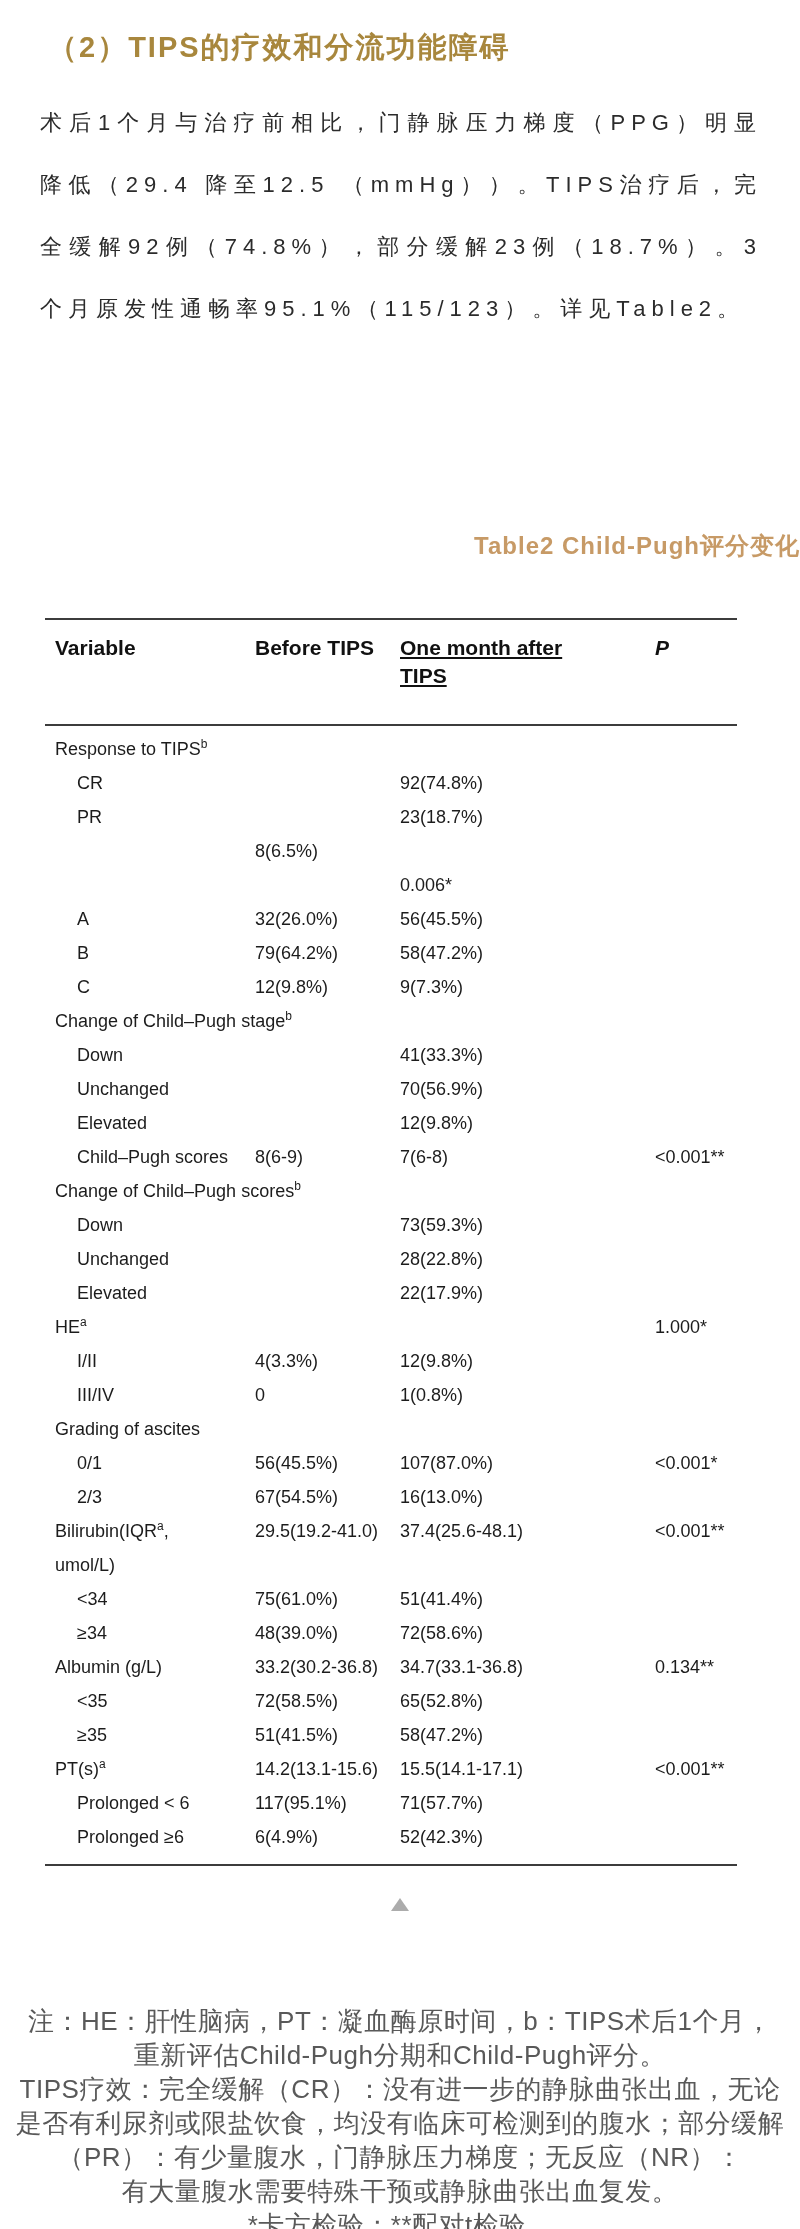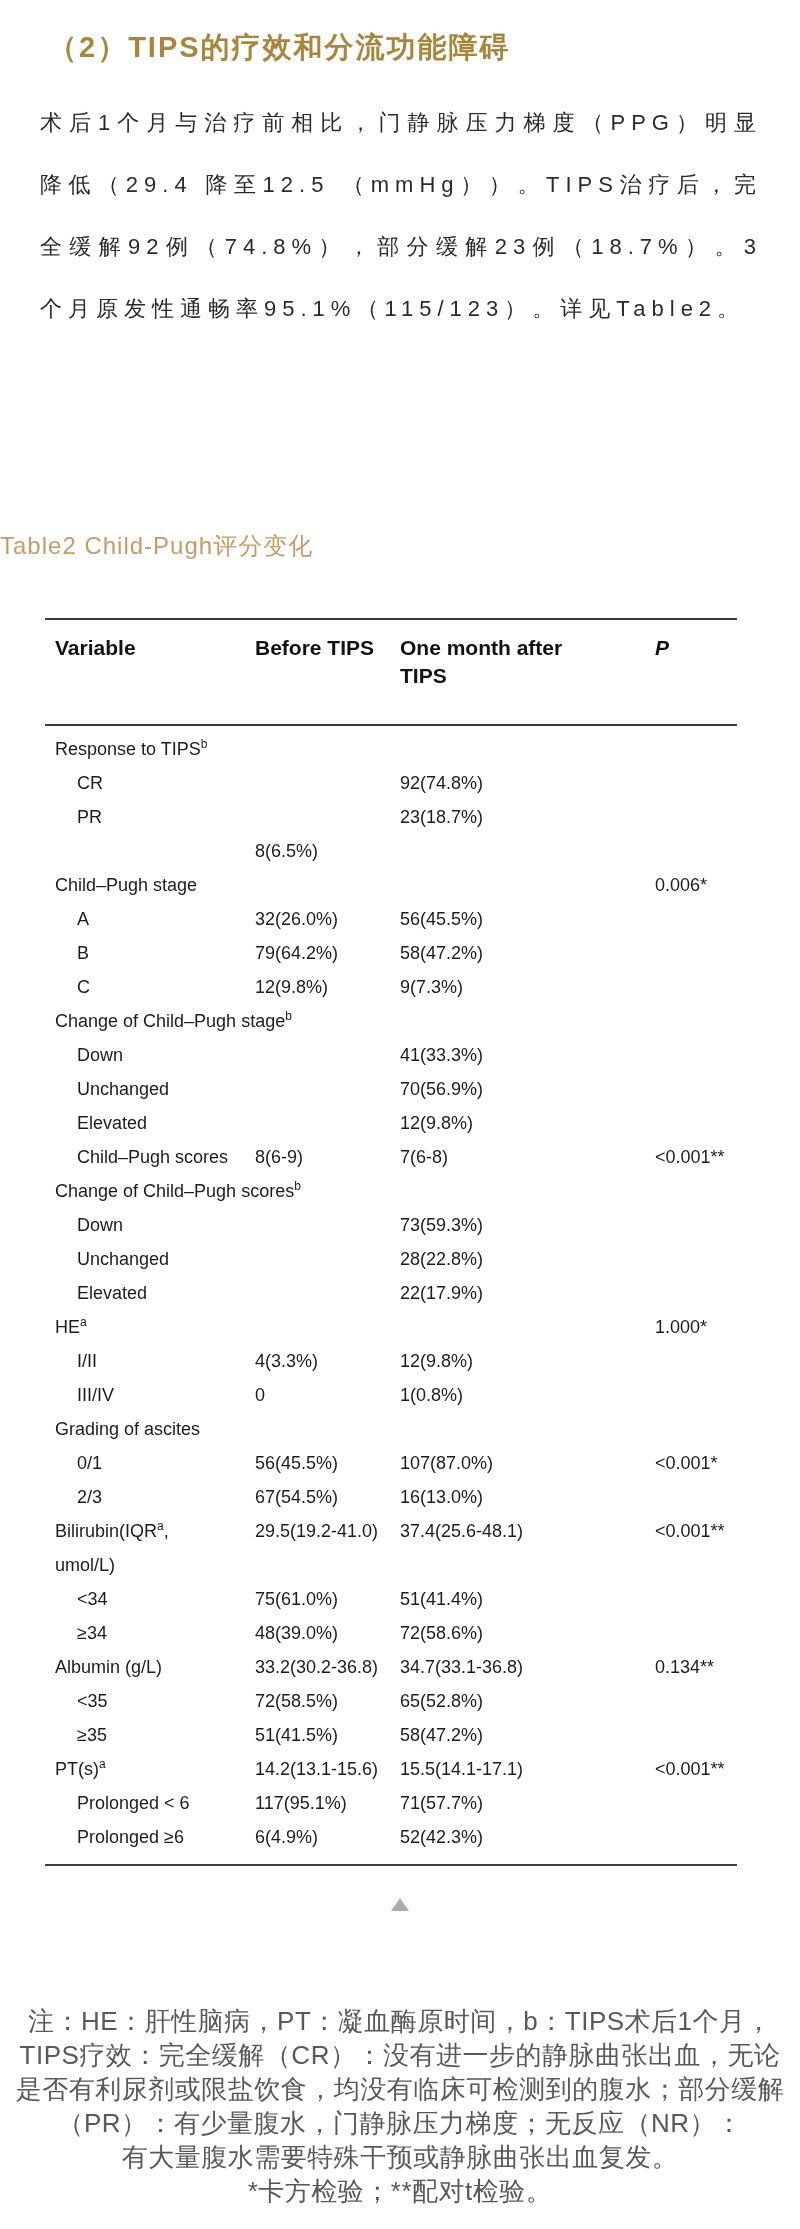--- a/index.html
+++ b/index.html
@@ -10,35 +10,35 @@
   .section-heading {
     position:absolute; top:28px; left:48px; margin:0;
     font-size:29px; font-weight:bold; letter-spacing:2px; color:#a8873d;
   }
   .body-paragraph {
     position:absolute; top:92px; left:40px; width:722px; margin:0;
     font-size:22px; line-height:62px; letter-spacing:6px; color:#2b2b2b;
     text-align:justify;
   }
   .table-title {
-    position:absolute; top:530px; left:0; width:800px; text-align:left;
-    font-size:24px; letter-spacing:1px; color:#c79a66; font-weight:400;
+    position:absolute; top:530px; left:0; width:800px; text-align:right;
+    font-size:24px; letter-spacing:1px; color:#c79a66; font-weight:700;
   }
   .data-table {
     position:absolute; top:618px; left:45px; width:692px;
     border-top:2px solid #3c3c3c; border-bottom:2px solid #3c3c3c;
     color:#1c1c1c;
   }
   .thead {
     display:grid; grid-template-columns:210px 145px 255px 82px;
     padding:14px 0 34px 0; border-bottom:2px solid #3c3c3c;
     font-weight:bold; font-size:21px; line-height:28px; color:#111;
   }
   .th.col-var { padding-left:10px; }
-  .th.col-after { max-width:170px; }
+  .th.col-after { max-width:170px;text-decoration:underline; }
   .th.col-p { font-style:italic; }
   .tbody { padding:6px 0 10px 0; }
   .trow {
     display:grid; grid-template-columns:210px 145px 255px 82px;
     font-size:18px; line-height:34px;
   }
   .td { white-space:nowrap; }
   .td.col-var { padding-left:10px; }
   .td.col-var.indent { padding-left:32px; }
   .td sup { font-size:12px; line-height:0; }
@@ -91,21 +91,20 @@
           <div class="td col-before"></div>
           <div class="td col-after">23(18.7%)</div>
           <div class="td col-p"></div>
         </div>
         <div class="trow">
           <div class="td col-before"></div>
           <div class="td col-after">8(6.5%)</div>
           <div class="td col-p"></div>
         </div>
         <div class="trow">
-          <div class="td col-var">Child–Pugh stage</div>
           <div class="td col-before"></div>
           <div class="td col-after"></div>
           <div class="td col-p">0.006*</div>
         </div>
         <div class="trow">
           <div class="td col-var indent">A</div>
           <div class="td col-before">32(26.0%)</div>
           <div class="td col-after">56(45.5%)</div>
           <div class="td col-p"></div>
         </div>
@@ -265,20 +264,21 @@
           <div class="td col-after">52(42.3%)</div>
           <div class="td col-p"></div>
         </div>
       </div>
   </div>
 
   <div class="triangle"></div>
 
   <div class="notes" id="notes">
       <div class="note-line">注：HE：肝性脑病，PT：凝血酶原时间，b：TIPS术后1个月，</div>
+      <div class="note-line">重新评估Child-Pugh分期和Child-Pugh评分。</div>
       <div class="note-line">TIPS疗效：完全缓解（CR）：没有进一步的静脉曲张出血，无论</div>
       <div class="note-line">是否有利尿剂或限盐饮食，均没有临床可检测到的腹水；部分缓解</div>
       <div class="note-line">（PR）：有少量腹水，门静脉压力梯度；无反应（NR）：</div>
       <div class="note-line">有大量腹水需要特殊干预或静脉曲张出血复发。</div>
       <div class="note-line">*卡方检验；**配对t检验。</div>
     </div>
 
 </div>
 
 </body></html>

